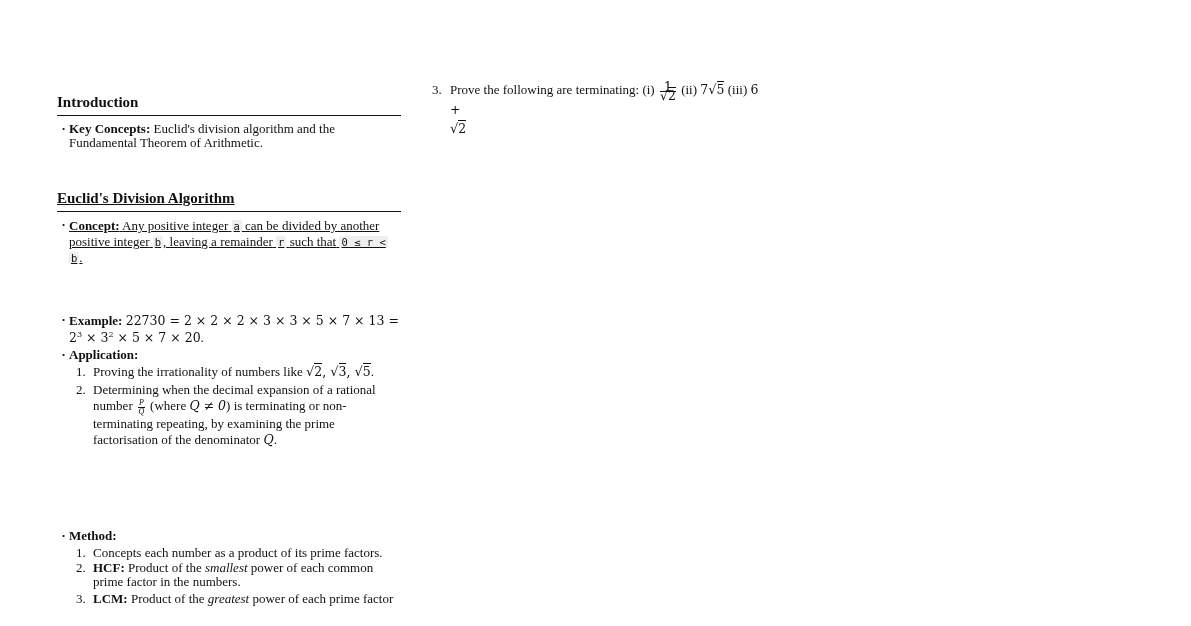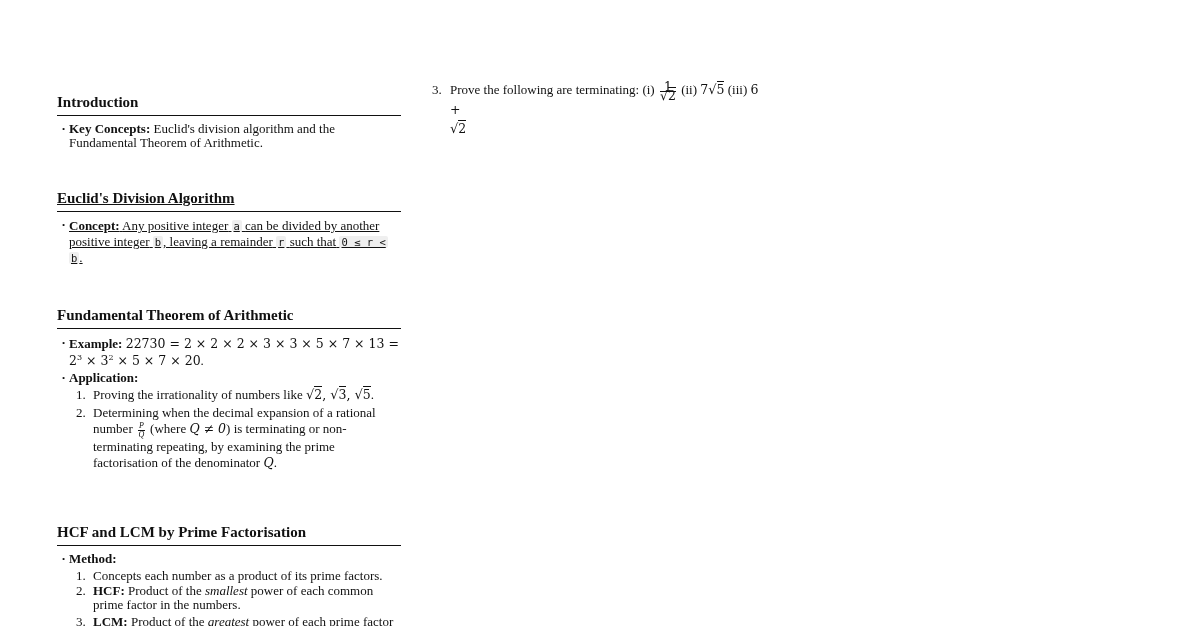--- a/index.html
+++ b/index.html
@@ -83,21 +83,20 @@
         <code>b</code><span>, leaving a remainder</span>
         <code>r</code>
         <span>such that</span>
         <code>0 ≤ r &lt;</code><br>
         <code>b</code><span>.</span>
       </li>
     </ul>
   </div>
 
   <div class="section" style="top:306px;">
-    <h2>Fundamental Theorem of Arithmetic</h2>
     <ul class="bul">
       <li style="line-height:17px;">
         <b>Example:</b>
         <span class="math">22730 = 2 × 2 × 2 × 3 × 3 × 5 × 7 × 13 =</span><br>
         <span class="math"><span>2</span><sup>3</sup><span> × 3</span><sup>2</sup><span> × 5 × 7 × 20</span></span><span>.</span>
       </li>
       <li>
         <b>Application:</b>
         <ol class="num">
           <li style="margin-top:3px;">
@@ -112,21 +111,20 @@
             <span>(where</span>
             <span class="math mi">Q ≠ 0</span><span>) is terminating or non-terminating repeating, by examining the prime factorisation of the denominator</span>
             <span class="math mi">Q</span><span>.</span>
           </li>
         </ol>
       </li>
     </ul>
   </div>
 
   <div class="section" style="top:523px;">
-    <h2>HCF and LCM by Prime Factorisation</h2>
     <ul class="bul">
       <li>
         <b>Method:</b>
         <ol class="num">
           <li style="margin-top:3px;margin-bottom:1px;">
             <span class="n">1.</span>
             <span>Concepts each number as a product of its prime factors.</span>
           </li>
           <li>
             <span class="n">2.</span>

